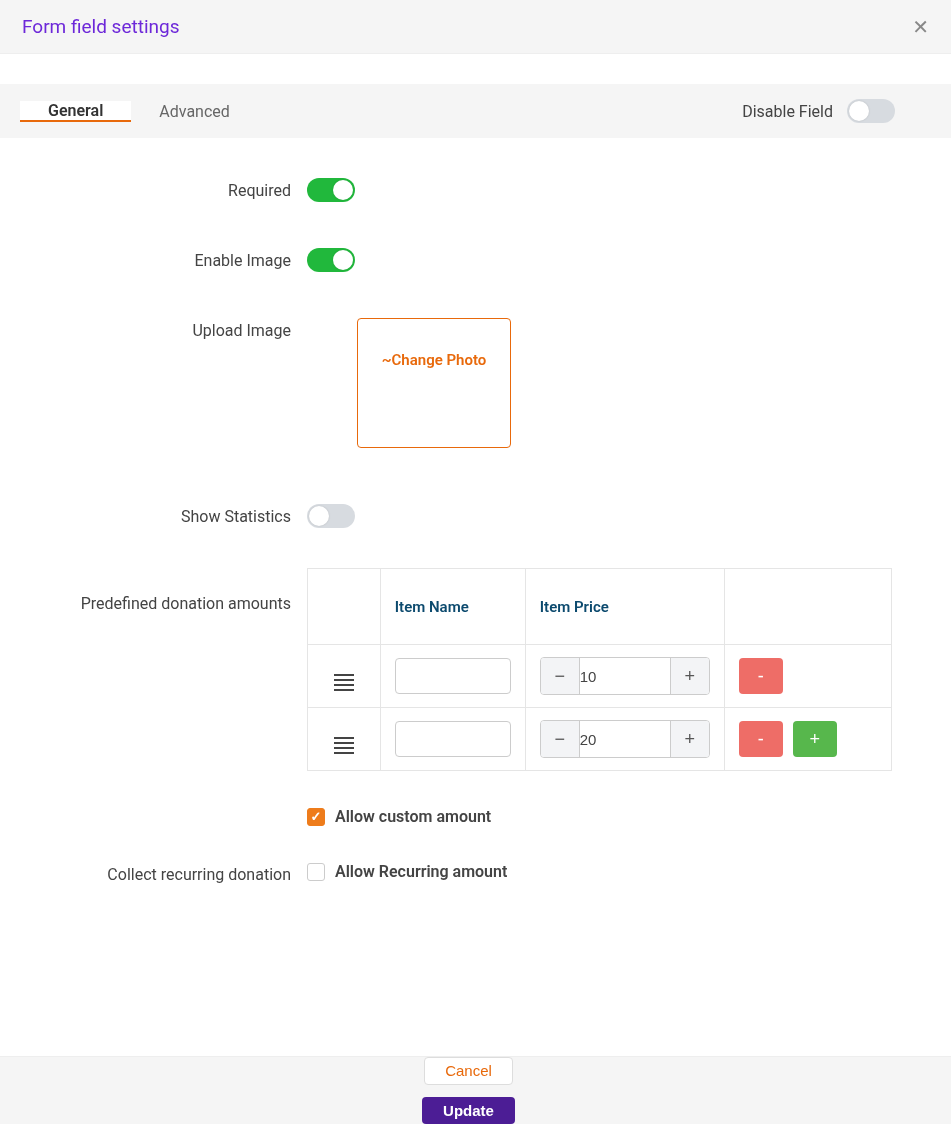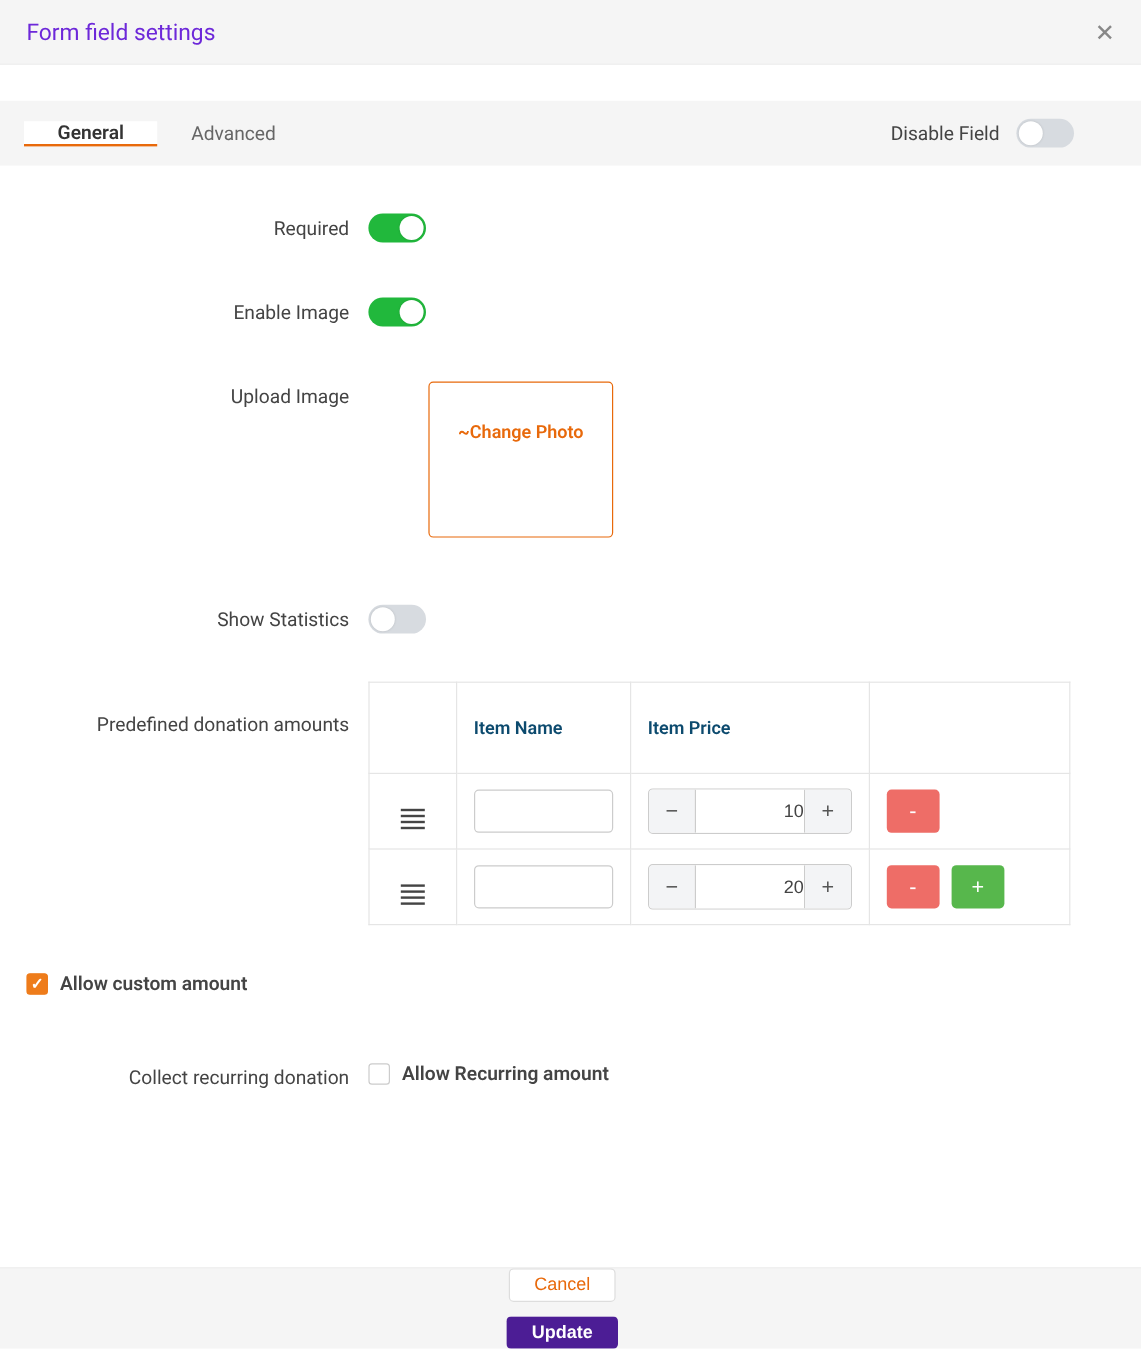--- a/index.html
+++ b/index.html
@@ -196,21 +196,21 @@
     border: none;
     font-size: 18px;
     color: #555;
     cursor: pointer;
   }
   .stepper input {
     width: 92px;
     border: none;
     border-left: 1px solid #ccc;
     border-right: 1px solid #ccc;
-    text-align: right;
+    text-align: left;
     font-size: 15px;
     color: #444;
   }
   .row-btn {
     width: 44px;
     height: 36px;
     border: none;
     border-radius: 4px;
     color: #fff;
     font-size: 18px;
@@ -406,21 +406,21 @@
                 <button class="row-btn minus">-</button>
                 <button class="row-btn plus">+</button>
               </div>
             </td>
           </tr>
         </tbody>
       </table>
     </div>
   </div>
 
-  <div class="field-row" style="margin-bottom:56px;flex-direction:column;">
+  <div class="field-row" style="margin-bottom:36px;">
     <div class="field-label"></div>
     <div class="field-control">
       <div class="check-row">
         <span class="chk checked"></span>
         <span class="chk-label">Allow custom amount</span>
       </div>
     </div>
   </div>
 
   <div class="field-row">

